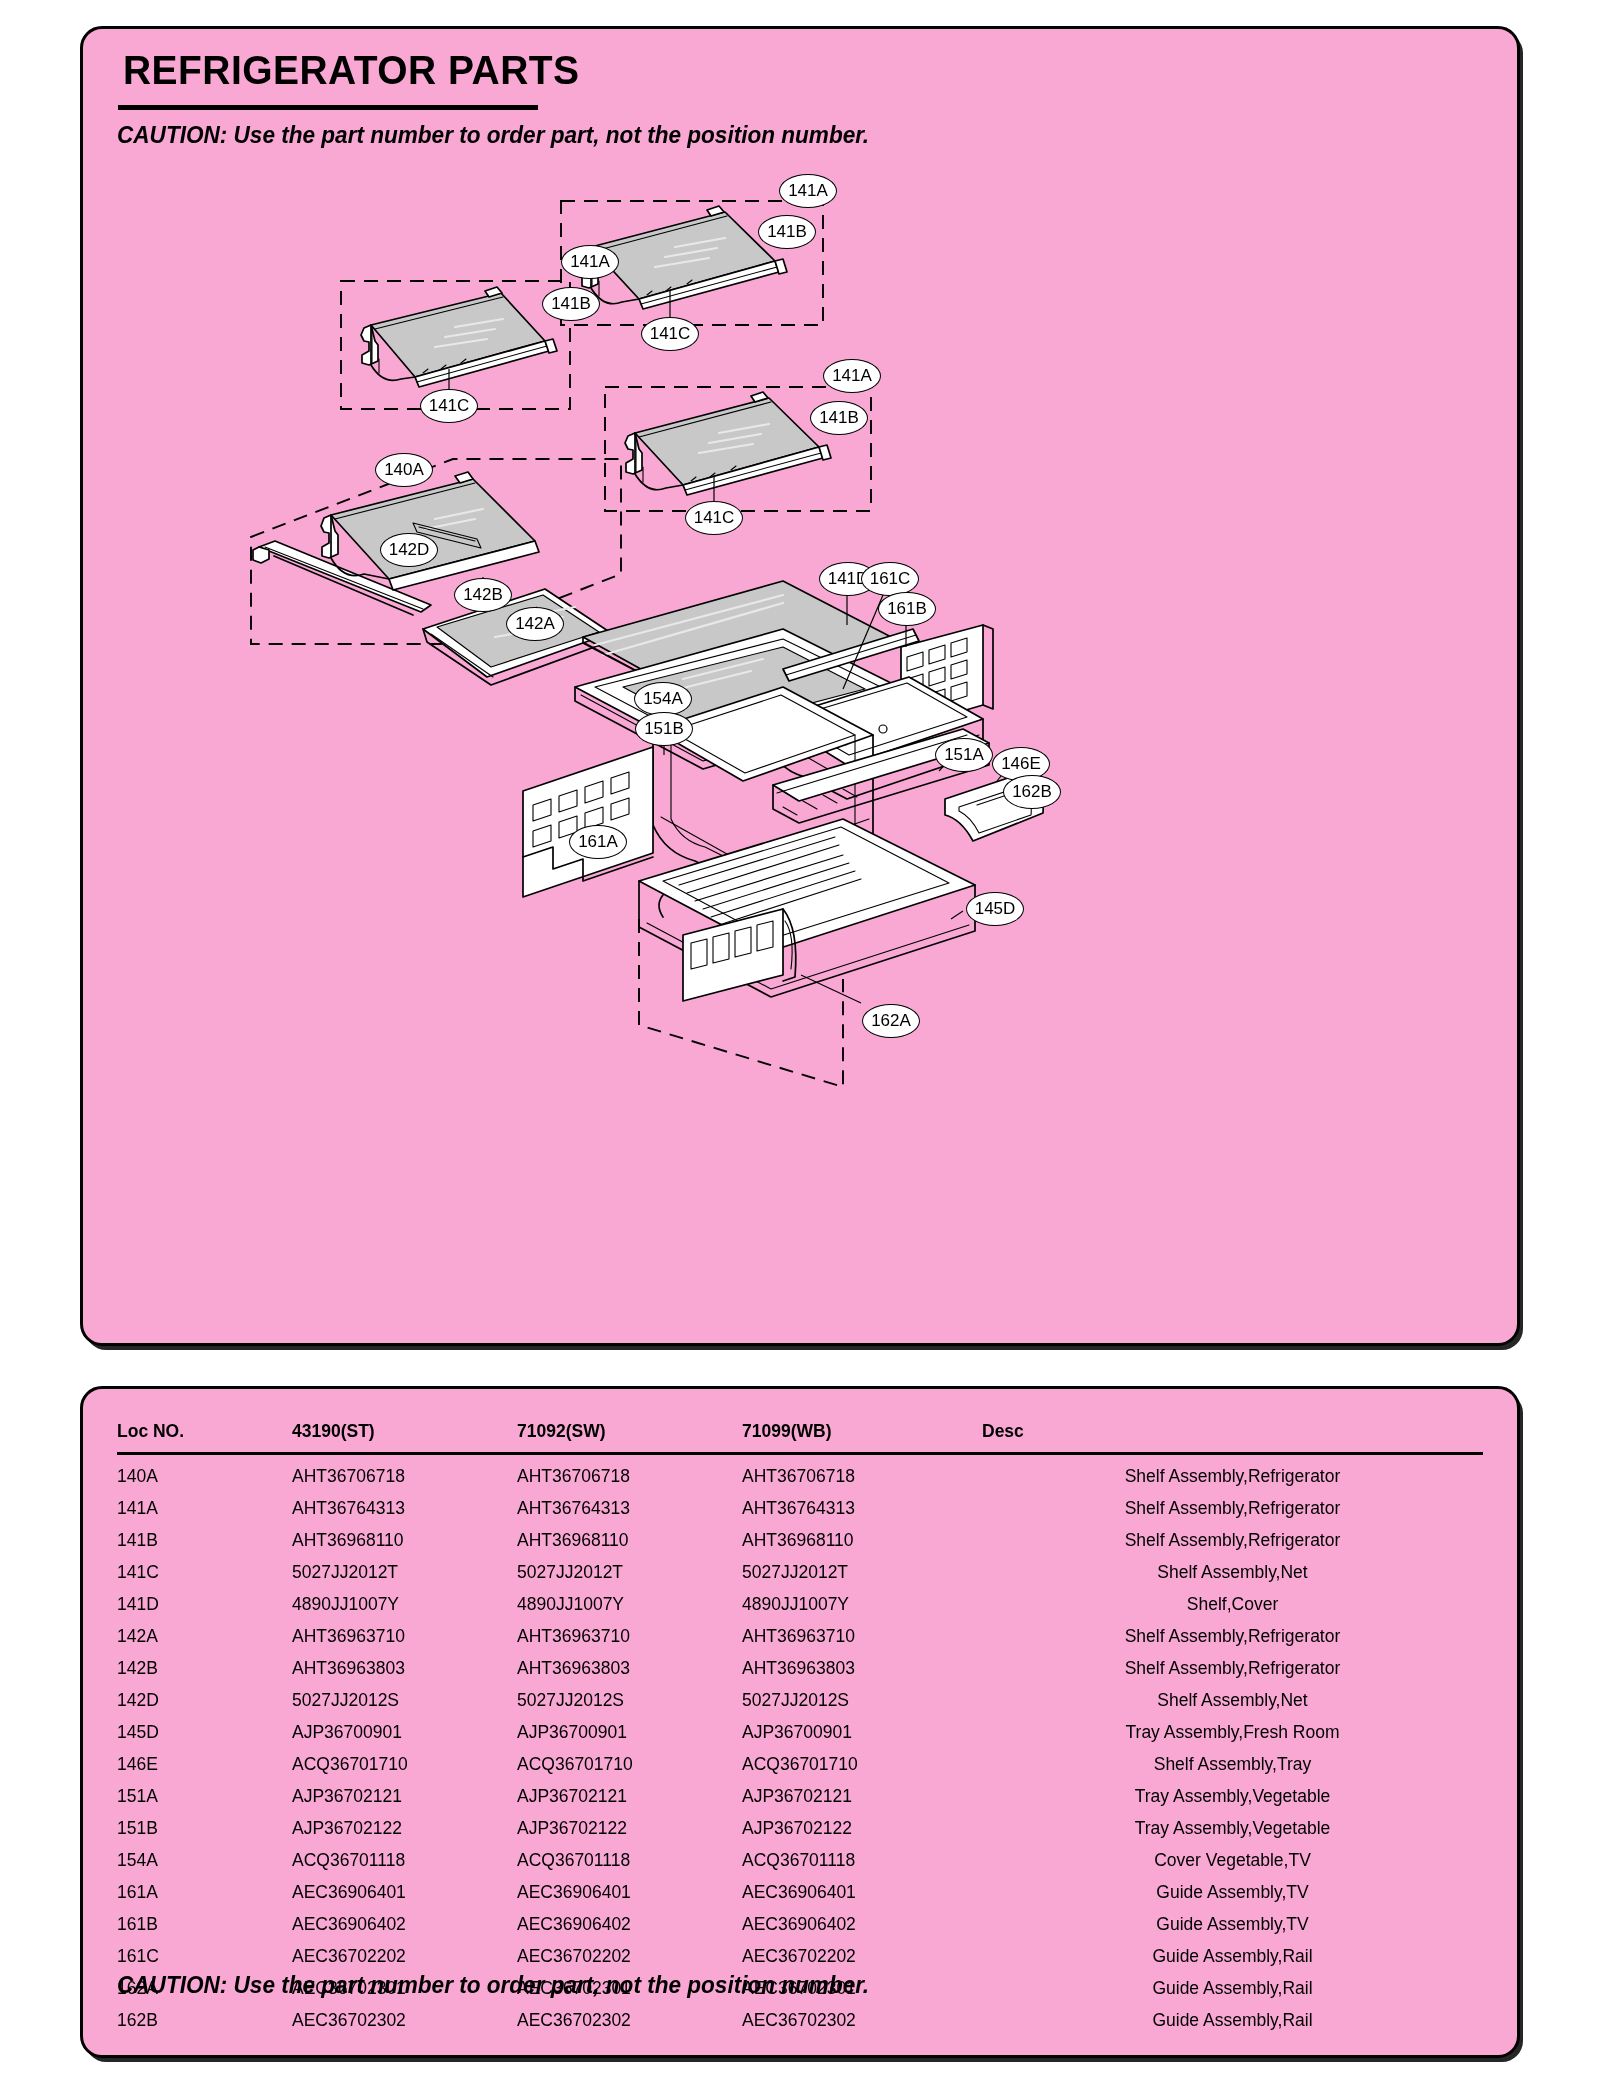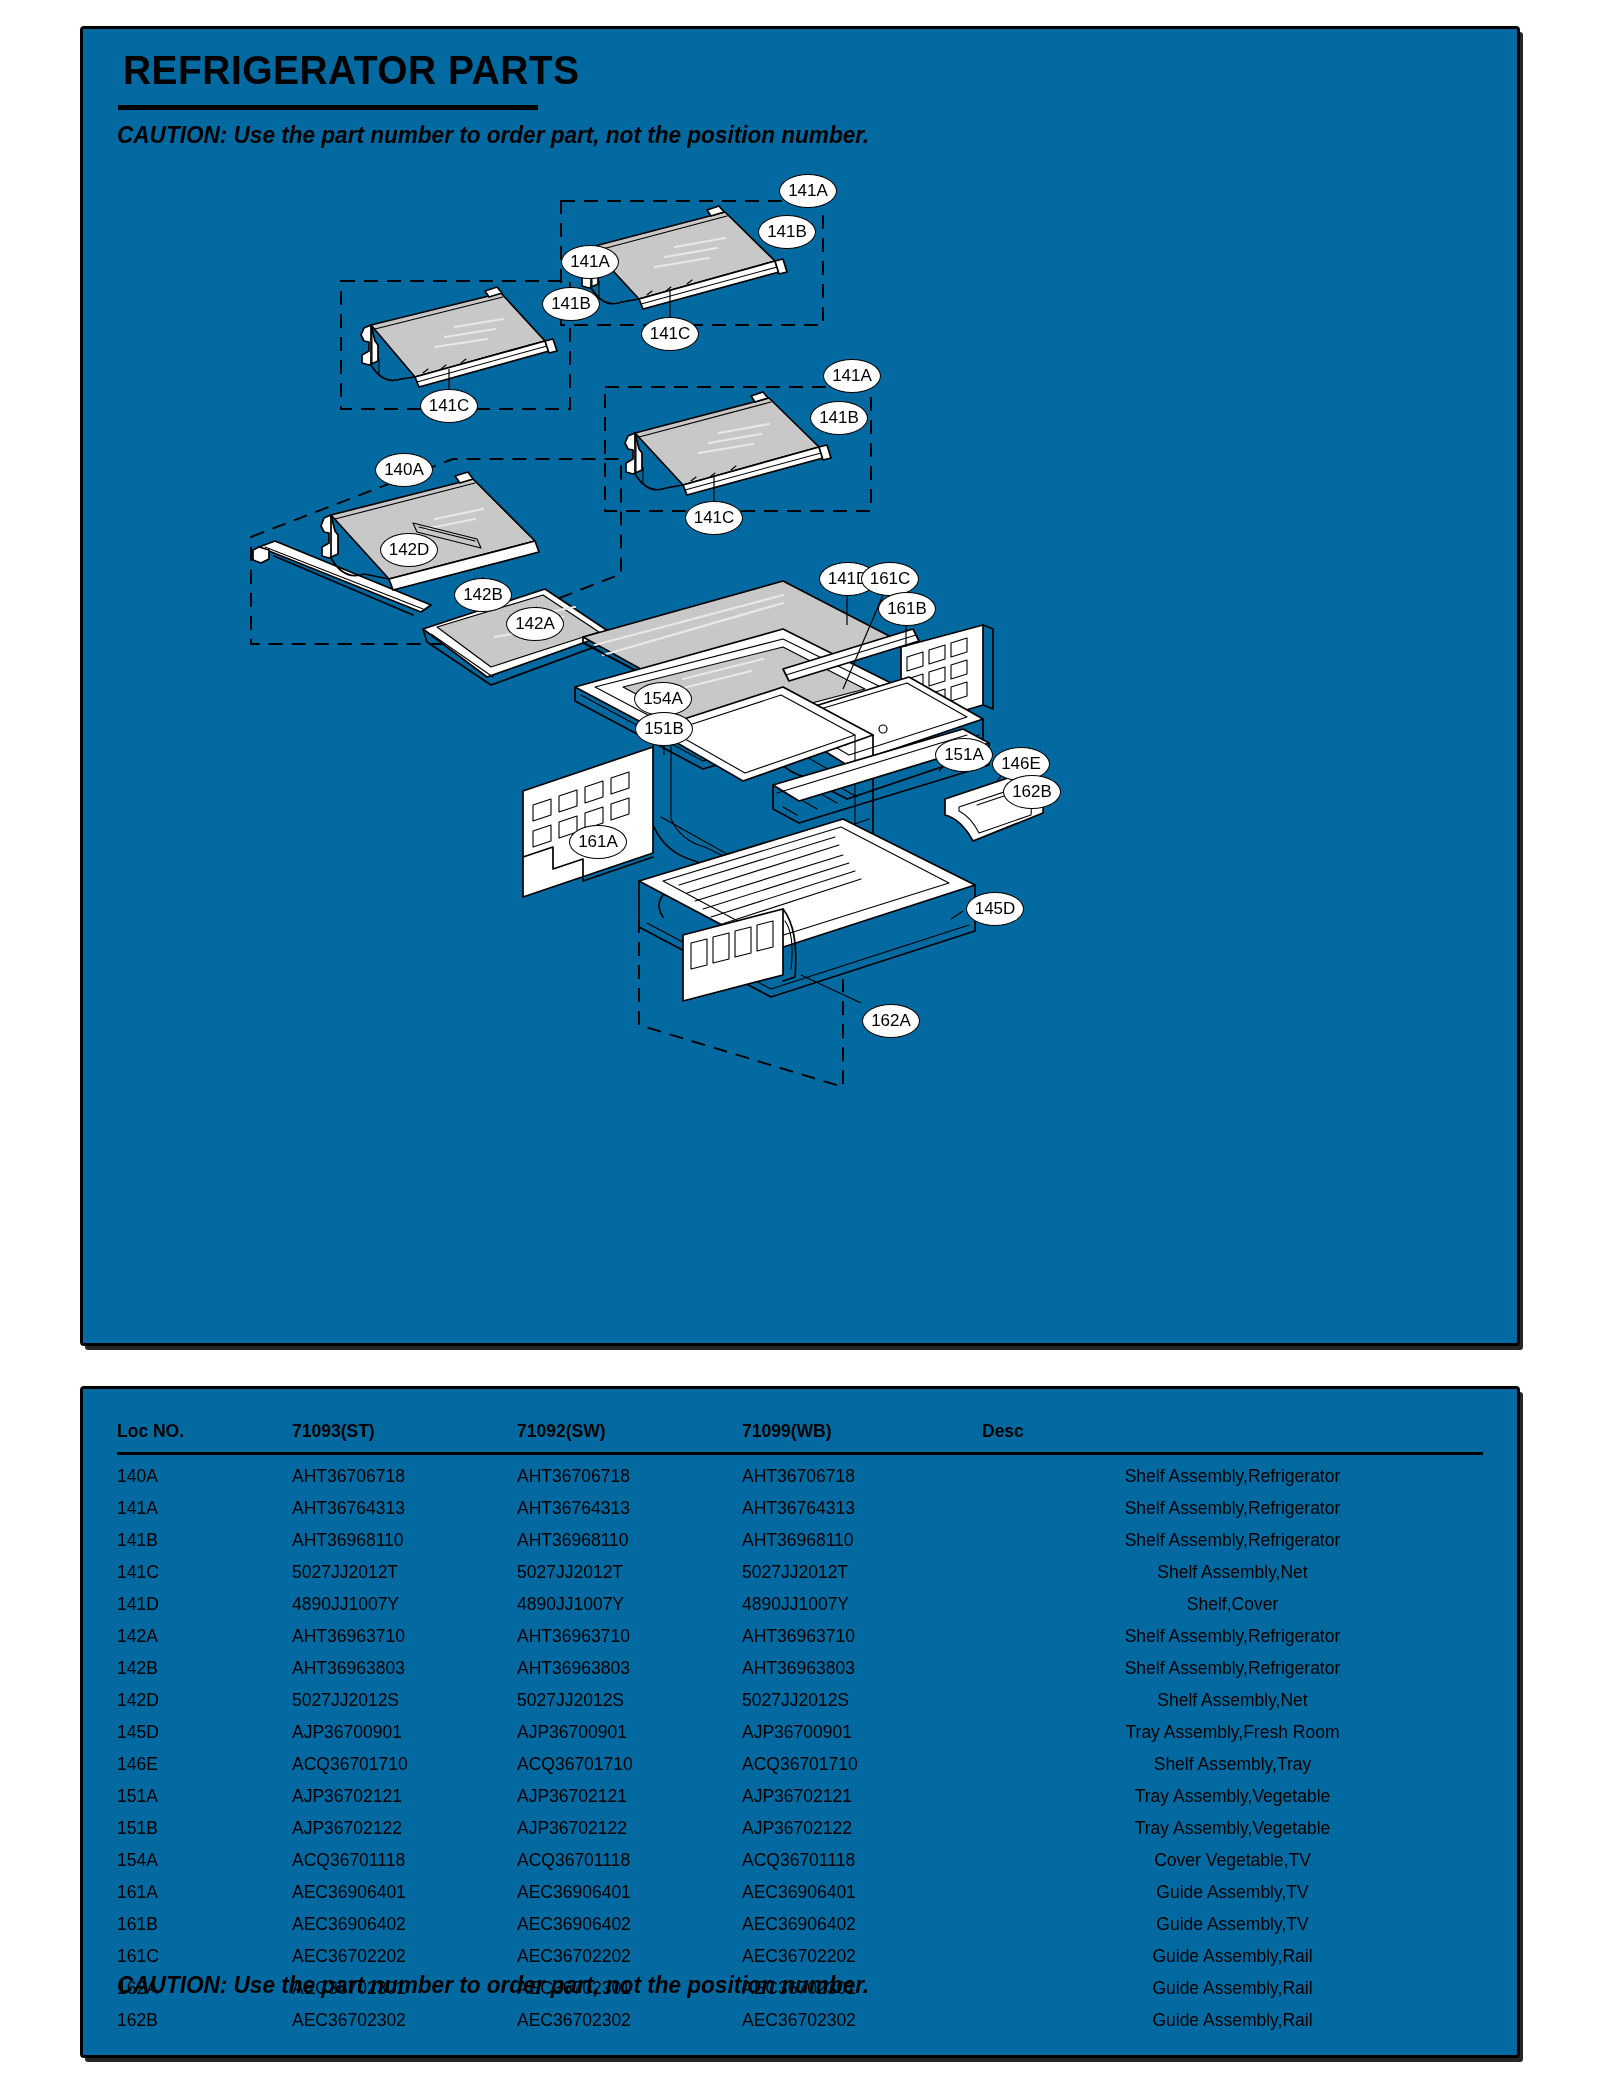--- a/index.html
+++ b/index.html
@@ -11,23 +11,23 @@
     width: 1600px;
     height: 2084px;
     font-family: "Liberation Sans", sans-serif;
     position: relative;
     overflow: hidden;
   }
 
   
   .panel {
     position: absolute;
-    background: #0369a1;
+    background: #f9a8d4;
     border: 3px solid #000000;
-    border-radius: 4px;
+    border-radius: 22px;
     box-sizing: border-box;
     box-shadow: 4px 5px 0 -1px rgba(0,0,0,0.85);
   }
   #diagram-panel {
     left: 80px;
     top: 26px;
     width: 1440px;
     height: 1320px;
   }
   #table-panel {
@@ -400,21 +400,21 @@
         <div class="callout" style="left: 779px; top: 975px;">162A</div>
       </div>
   </div>
 </div>
 
 <div class="panel" id="table-panel">
   <table id="parts-table">
     <thead>
       <tr>
         <th class="col-loc">Loc NO.</th>
-        <th class="col-p1">71093(ST)</th>
+        <th class="col-p1">43190(ST)</th>
         <th class="col-p2">71092(SW)</th>
         <th class="col-p3">71099(WB)</th>
         <th class="col-desc">Desc</th>
       </tr>
     </thead>
     <tbody id="parts-table-body">
         <tr>
           <td class="col-loc">140A</td>
           <td class="col-p1">AHT36706718</td>
           <td class="col-p2">AHT36706718</td>

